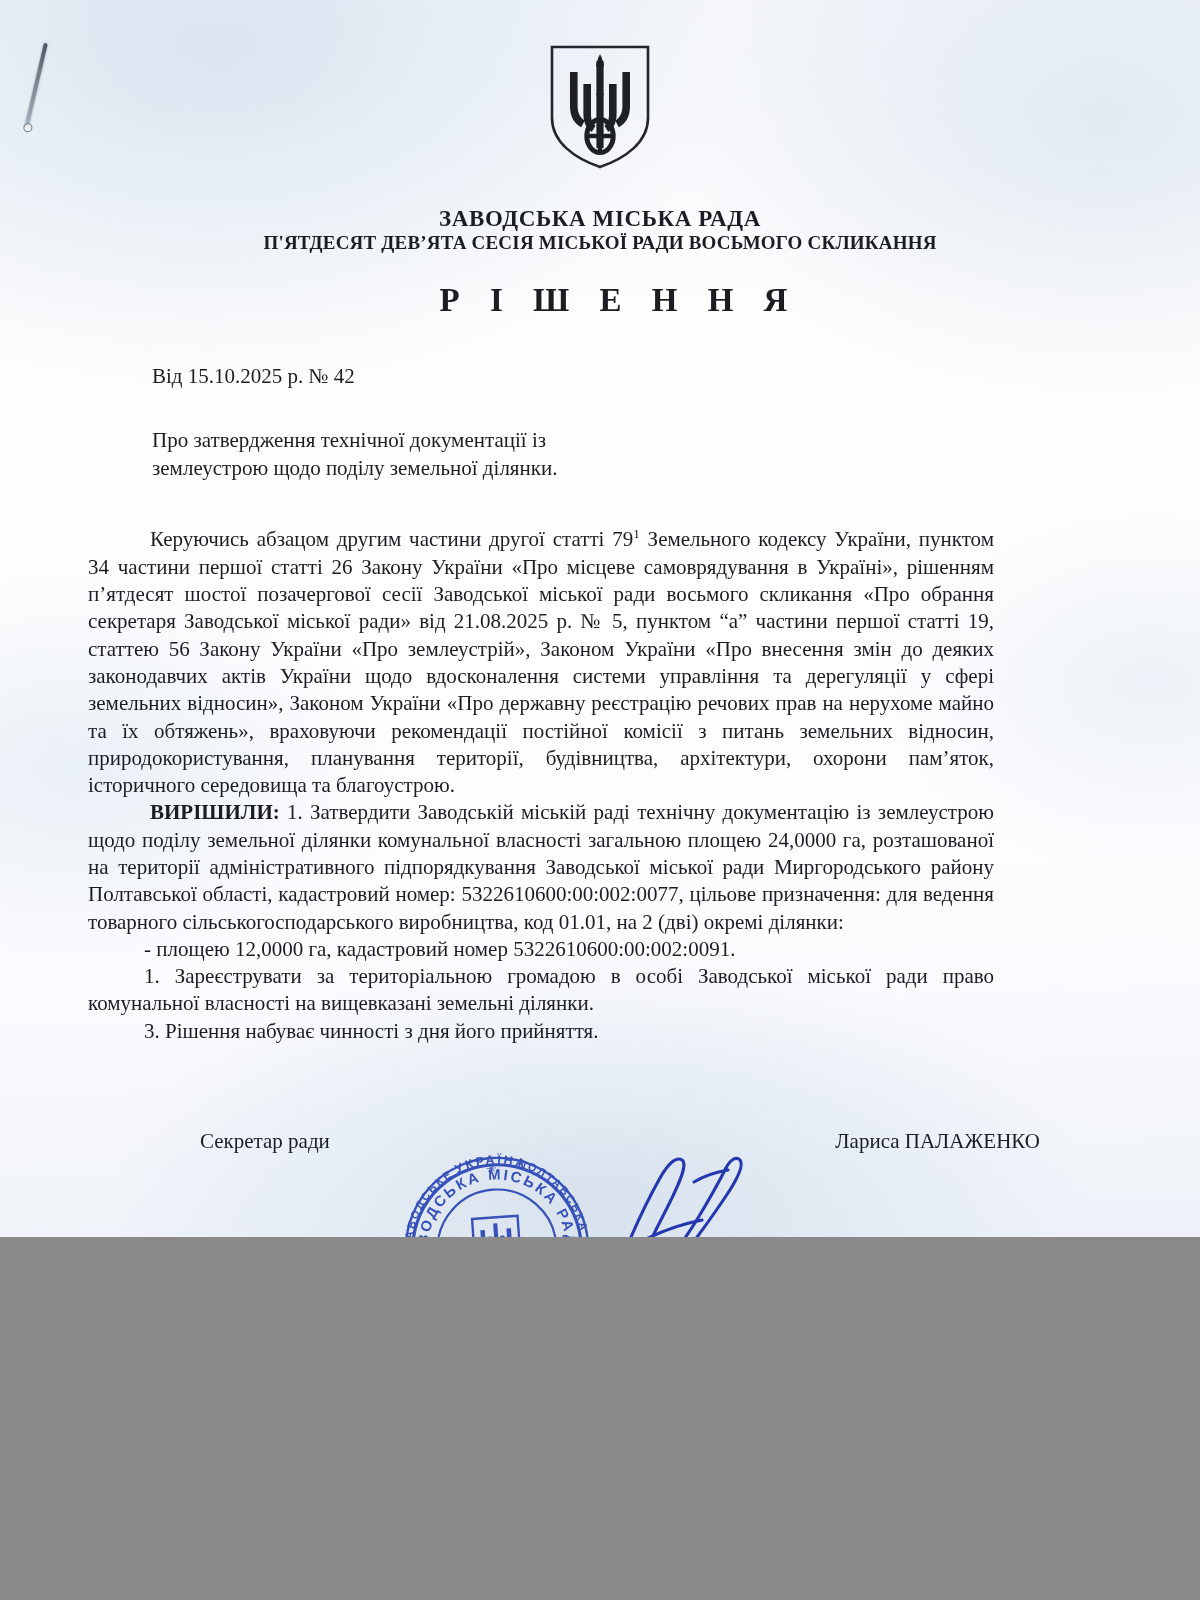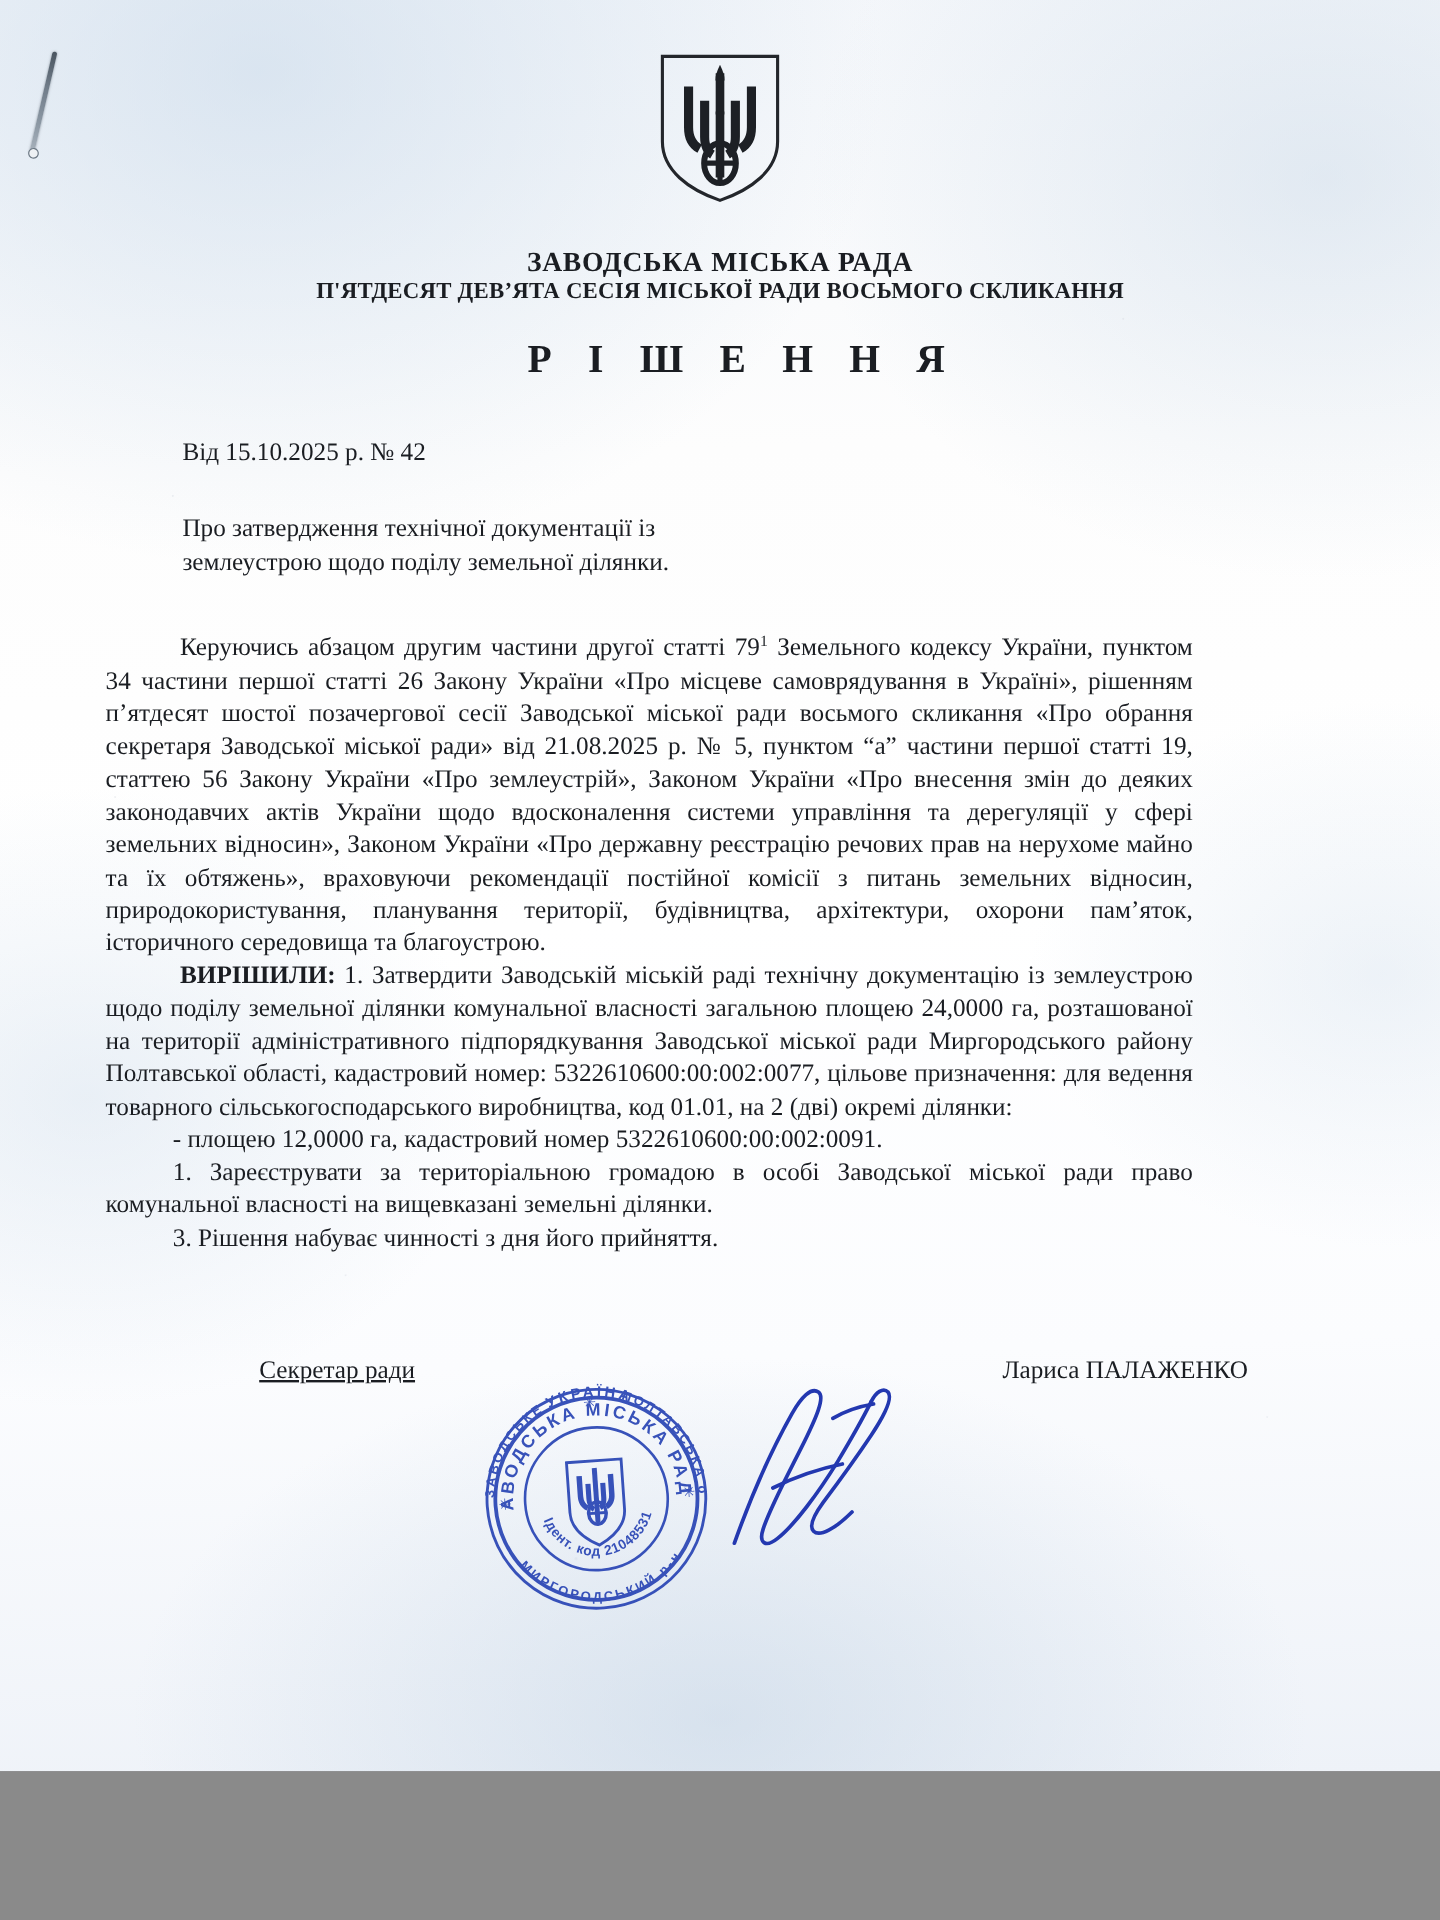--- a/index.html
+++ b/index.html
@@ -4,21 +4,21 @@
 <title>Рішення</title>
 <style>
   html, body {
     margin: 0;
     padding: 0;
     background: #8a8a8a;
   }
   .page {
     position: relative;
     width: 1200px;
-    height: 1476px;
+    height: 1237px;
     overflow: hidden;
     background:
       radial-gradient(ellipse 70% 45% at 18% 4%,   rgba(196,214,232,0.55) 0%, rgba(196,214,232,0) 62%),
       radial-gradient(ellipse 55% 35% at 92% 10%,  rgba(198,214,230,0.45) 0%, rgba(198,214,230,0) 65%),
       radial-gradient(ellipse 60% 30% at 50% 97%,  rgba(190,208,226,0.50) 0%, rgba(190,208,226,0) 68%),
       radial-gradient(ellipse 40% 25% at 6% 62%,   rgba(200,216,232,0.38) 0%, rgba(200,216,232,0) 70%),
       radial-gradient(ellipse 35% 22% at 96% 55%,  rgba(200,216,232,0.32) 0%, rgba(200,216,232,0) 70%),
       linear-gradient(178deg, #f3f6fa 0%, #fdfdfd 26%, #ffffff 52%, #fbfcfe 76%, #eef2f8 100%);
     font-family: "Liberation Serif", "DejaVu Serif", serif;
     color: #1a1d22;
@@ -136,24 +136,23 @@
 
   
   .sig-row {
     position: relative;
     margin: 62px 152px 0 152px;
     width: 906px;
     height: 70px;
   }
   .sig-role {
     position: absolute;
-    left: 64px;
+    left: 48px;
     top: 22px;
     font-size: 21px;
-    text-decoration: underline;
   }
   .sig-name {
     position: absolute;
     right: 18px;
     top: 22px;
     font-size: 21px;
   }
 
   
   .stamp {

